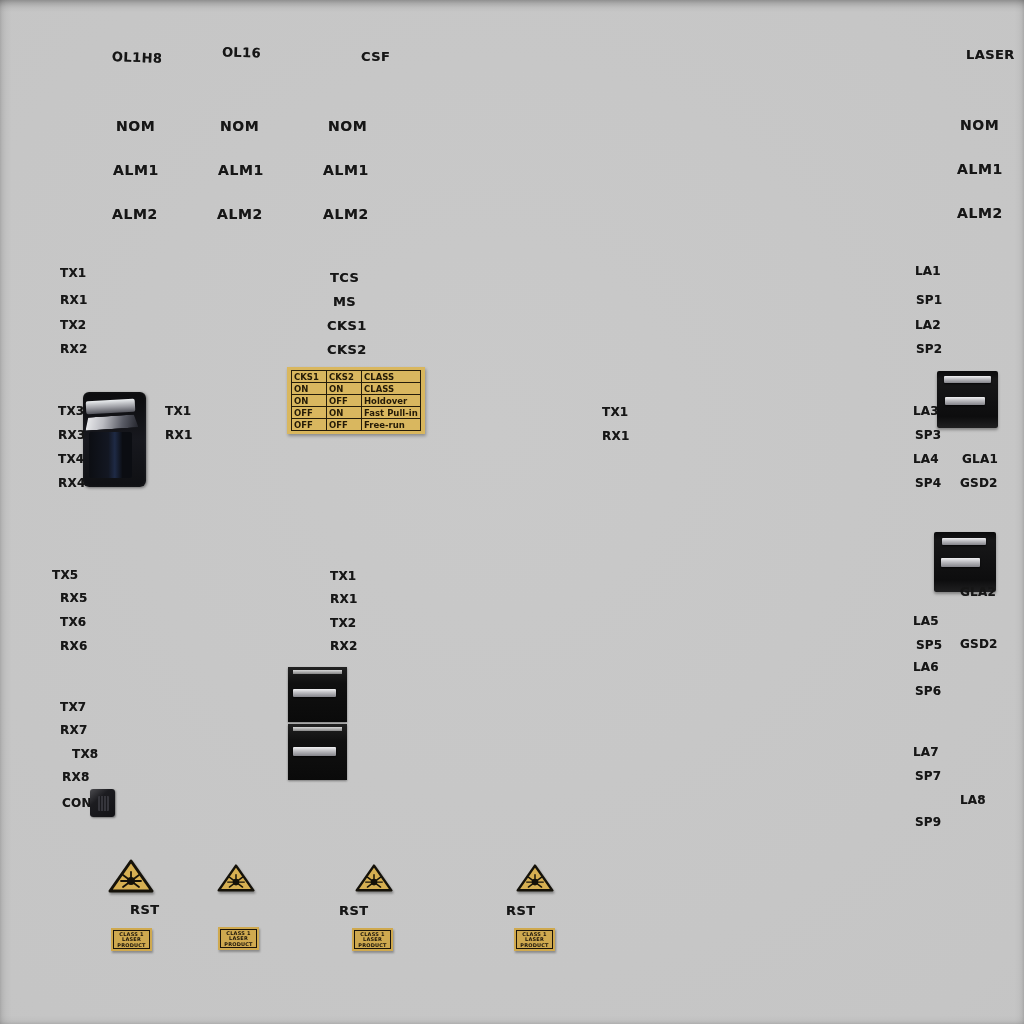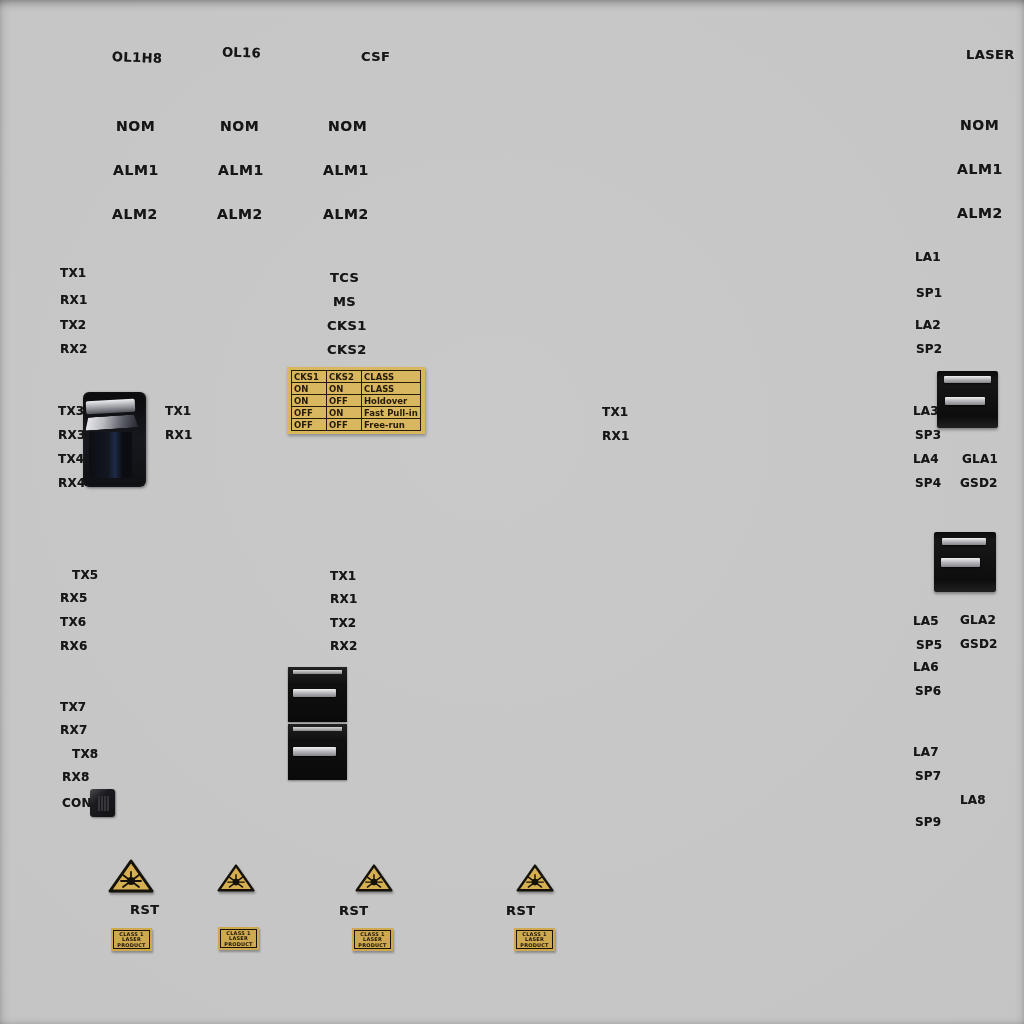--- a/index.html
+++ b/index.html
@@ -142,53 +142,53 @@
   <span class="lb s12" style="left:58px;top:404px">TX3</span>
   <span class="lb s12" style="left:58px;top:428px">RX3</span>
   <span class="lb s12" style="left:58px;top:452px">TX4</span>
   <span class="lb s12" style="left:58px;top:476px">RX4</span>
   <span class="lb s12" style="left:165px;top:404px">TX1</span>
   <span class="lb s12" style="left:165px;top:428px">RX1</span>
 
   <span class="lb s12" style="left:602px;top:405px">TX1</span>
   <span class="lb s12" style="left:602px;top:429px">RX1</span>
 
-  <span class="lb s12" style="left:915px;top:250px">LA1</span>
-  <span class="lb s12" style="left:916px;top:286px">SP1</span>
+  <span class="lb s12" style="left:915px;top:264px">LA1</span>
+  <span class="lb s12" style="left:916px;top:293px">SP1</span>
   <span class="lb s12" style="left:915px;top:318px">LA2</span>
   <span class="lb s12" style="left:916px;top:342px">SP2</span>
 
   <div class="sq-conn" style="left:937px;top:371px;width:61px;height:57px">
     <div class="sq-slot" style="left:7px;right:7px;top:5px"></div>
     <div class="sq-slot" style="left:8px;right:13px;top:26px;height:8px"></div>
   </div>
   <span class="lb s12" style="left:913px;top:404px">LA3</span>
   <span class="lb s12" style="left:915px;top:428px">SP3</span>
   <span class="lb s12" style="left:913px;top:452px">LA4</span>
   <span class="lb s12" style="left:962px;top:452px">GLA1</span>
   <span class="lb s12" style="left:915px;top:476px">SP4</span>
   <span class="lb s12" style="left:960px;top:476px">GSD2</span>
 
   <div class="sq-conn" style="left:934px;top:532px;width:62px;height:60px">
     <div class="sq-slot" style="left:8px;right:10px;top:6px"></div>
     <div class="sq-slot" style="left:7px;right:16px;top:26px;height:9px"></div>
   </div>
   <span class="lb s12" style="left:913px;top:614px">LA5</span>
-  <span class="lb s12" style="left:960px;top:613px">GLA2</span>
+  <span class="lb s12" style="left:960px;top:585px">GLA2</span>
   <span class="lb s12" style="left:916px;top:638px">SP5</span>
   <span class="lb s12" style="left:960px;top:637px">GSD2</span>
   <span class="lb s12" style="left:913px;top:660px">LA6</span>
   <span class="lb s12" style="left:915px;top:684px">SP6</span>
 
   <span class="lb s12" style="left:913px;top:745px">LA7</span>
   <span class="lb s12" style="left:915px;top:769px">SP7</span>
   <span class="lb s12" style="left:960px;top:793px">LA8</span>
   <span class="lb s12" style="left:915px;top:815px">SP9</span>
 
-  <span class="lb s12" style="left:72px;top:568px">TX5</span>
+  <span class="lb s12" style="left:52px;top:568px">TX5</span>
   <span class="lb s12" style="left:60px;top:591px">RX5</span>
   <span class="lb s12" style="left:60px;top:615px">TX6</span>
   <span class="lb s12" style="left:60px;top:639px">RX6</span>
 
   <span class="lb s12" style="left:330px;top:569px">TX1</span>
   <span class="lb s12" style="left:330px;top:592px">RX1</span>
   <span class="lb s12" style="left:330px;top:616px">TX2</span>
   <span class="lb s12" style="left:330px;top:639px">RX2</span>
 
   <div class="mid-conn" style="top:667px;height:55px">

